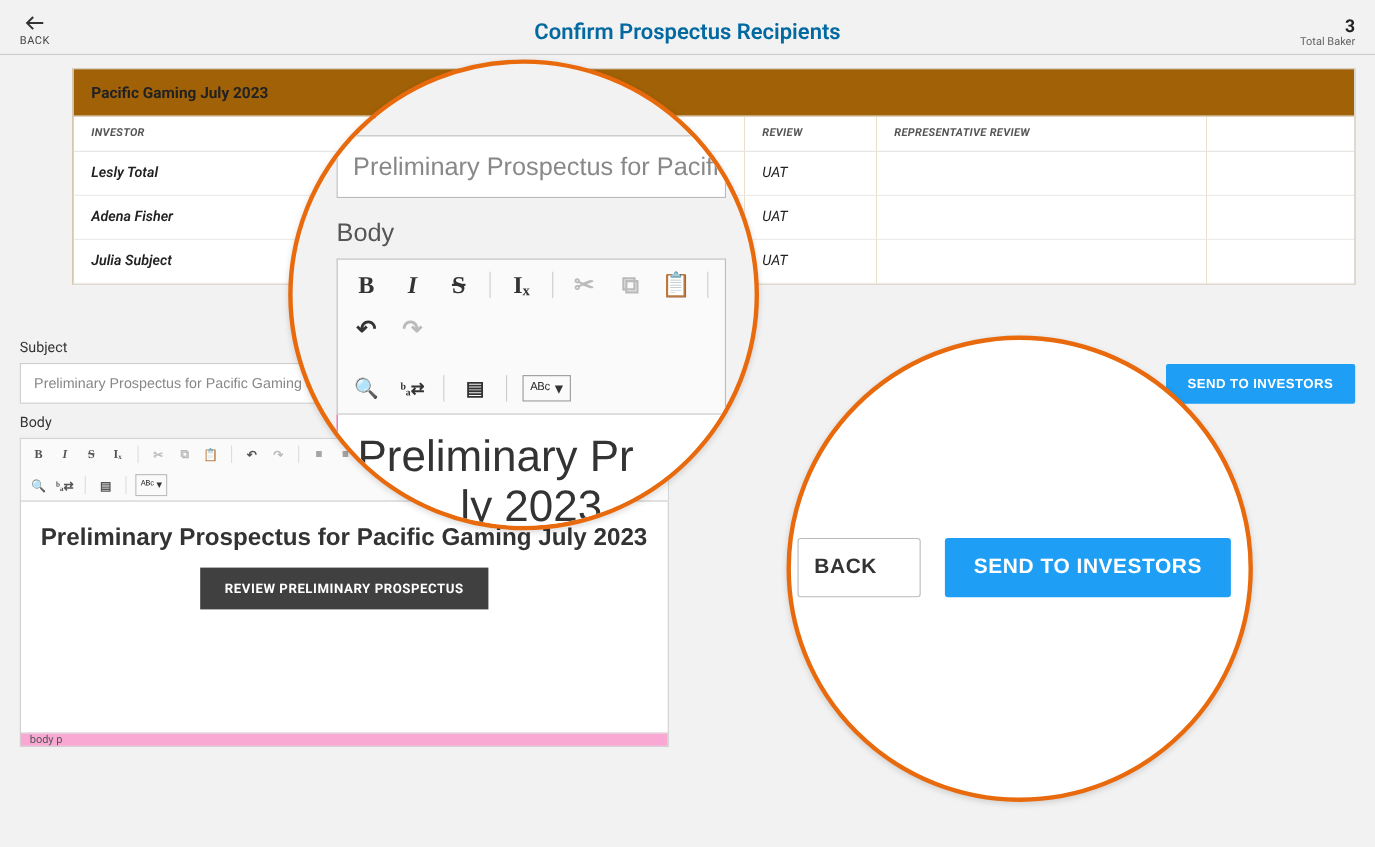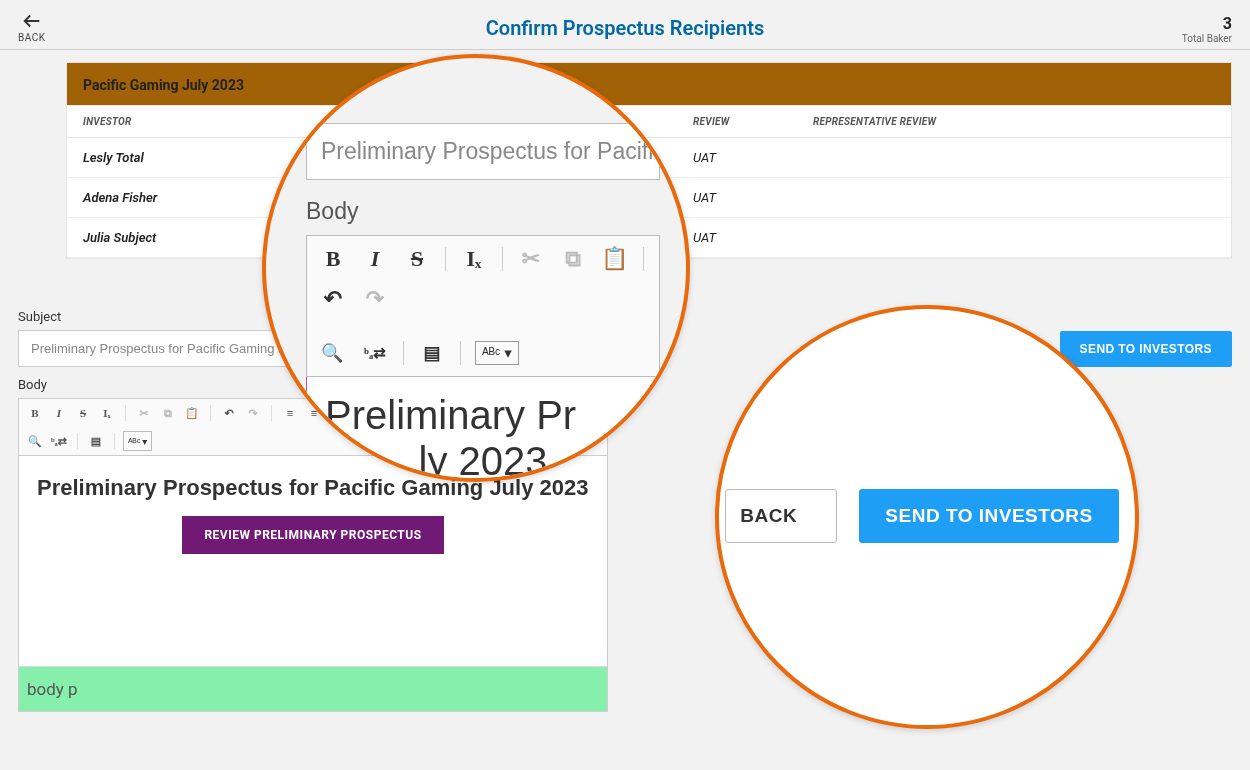--- a/index.html
+++ b/index.html
@@ -155,33 +155,33 @@
     font-family: Verdana, Geneva, sans-serif;
     font-size: 13px;
     color: #444;
     line-height: 1.5;
     text-align: justify;
     margin-bottom: 22px;
   }
   .review-btn-wrap { text-align: center; }
   .review-btn {
     display: inline-block;
-    background: #701a75;
+    background: #404040;
     color: #fff;
     font-size: 12px;
     font-weight: 700;
     letter-spacing: 0.5px;
     padding: 12px 22px;
     cursor: pointer;
   }
   .editor-status {
     border-top: 1px solid #ddd;
-    background: #86efac;
-    padding: 12px 8px;
-    font-size: 17px;
+    background: #f9a8d4;
+    padding: 0 8px;
+    font-size: 10px;
     color: #555;
   }
   .send-button-outer {
     flex: 1;
     display: flex;
     justify-content: flex-end;
     padding-top: 22px;
   }
   .send-btn {
     background: #1e9ef5;

